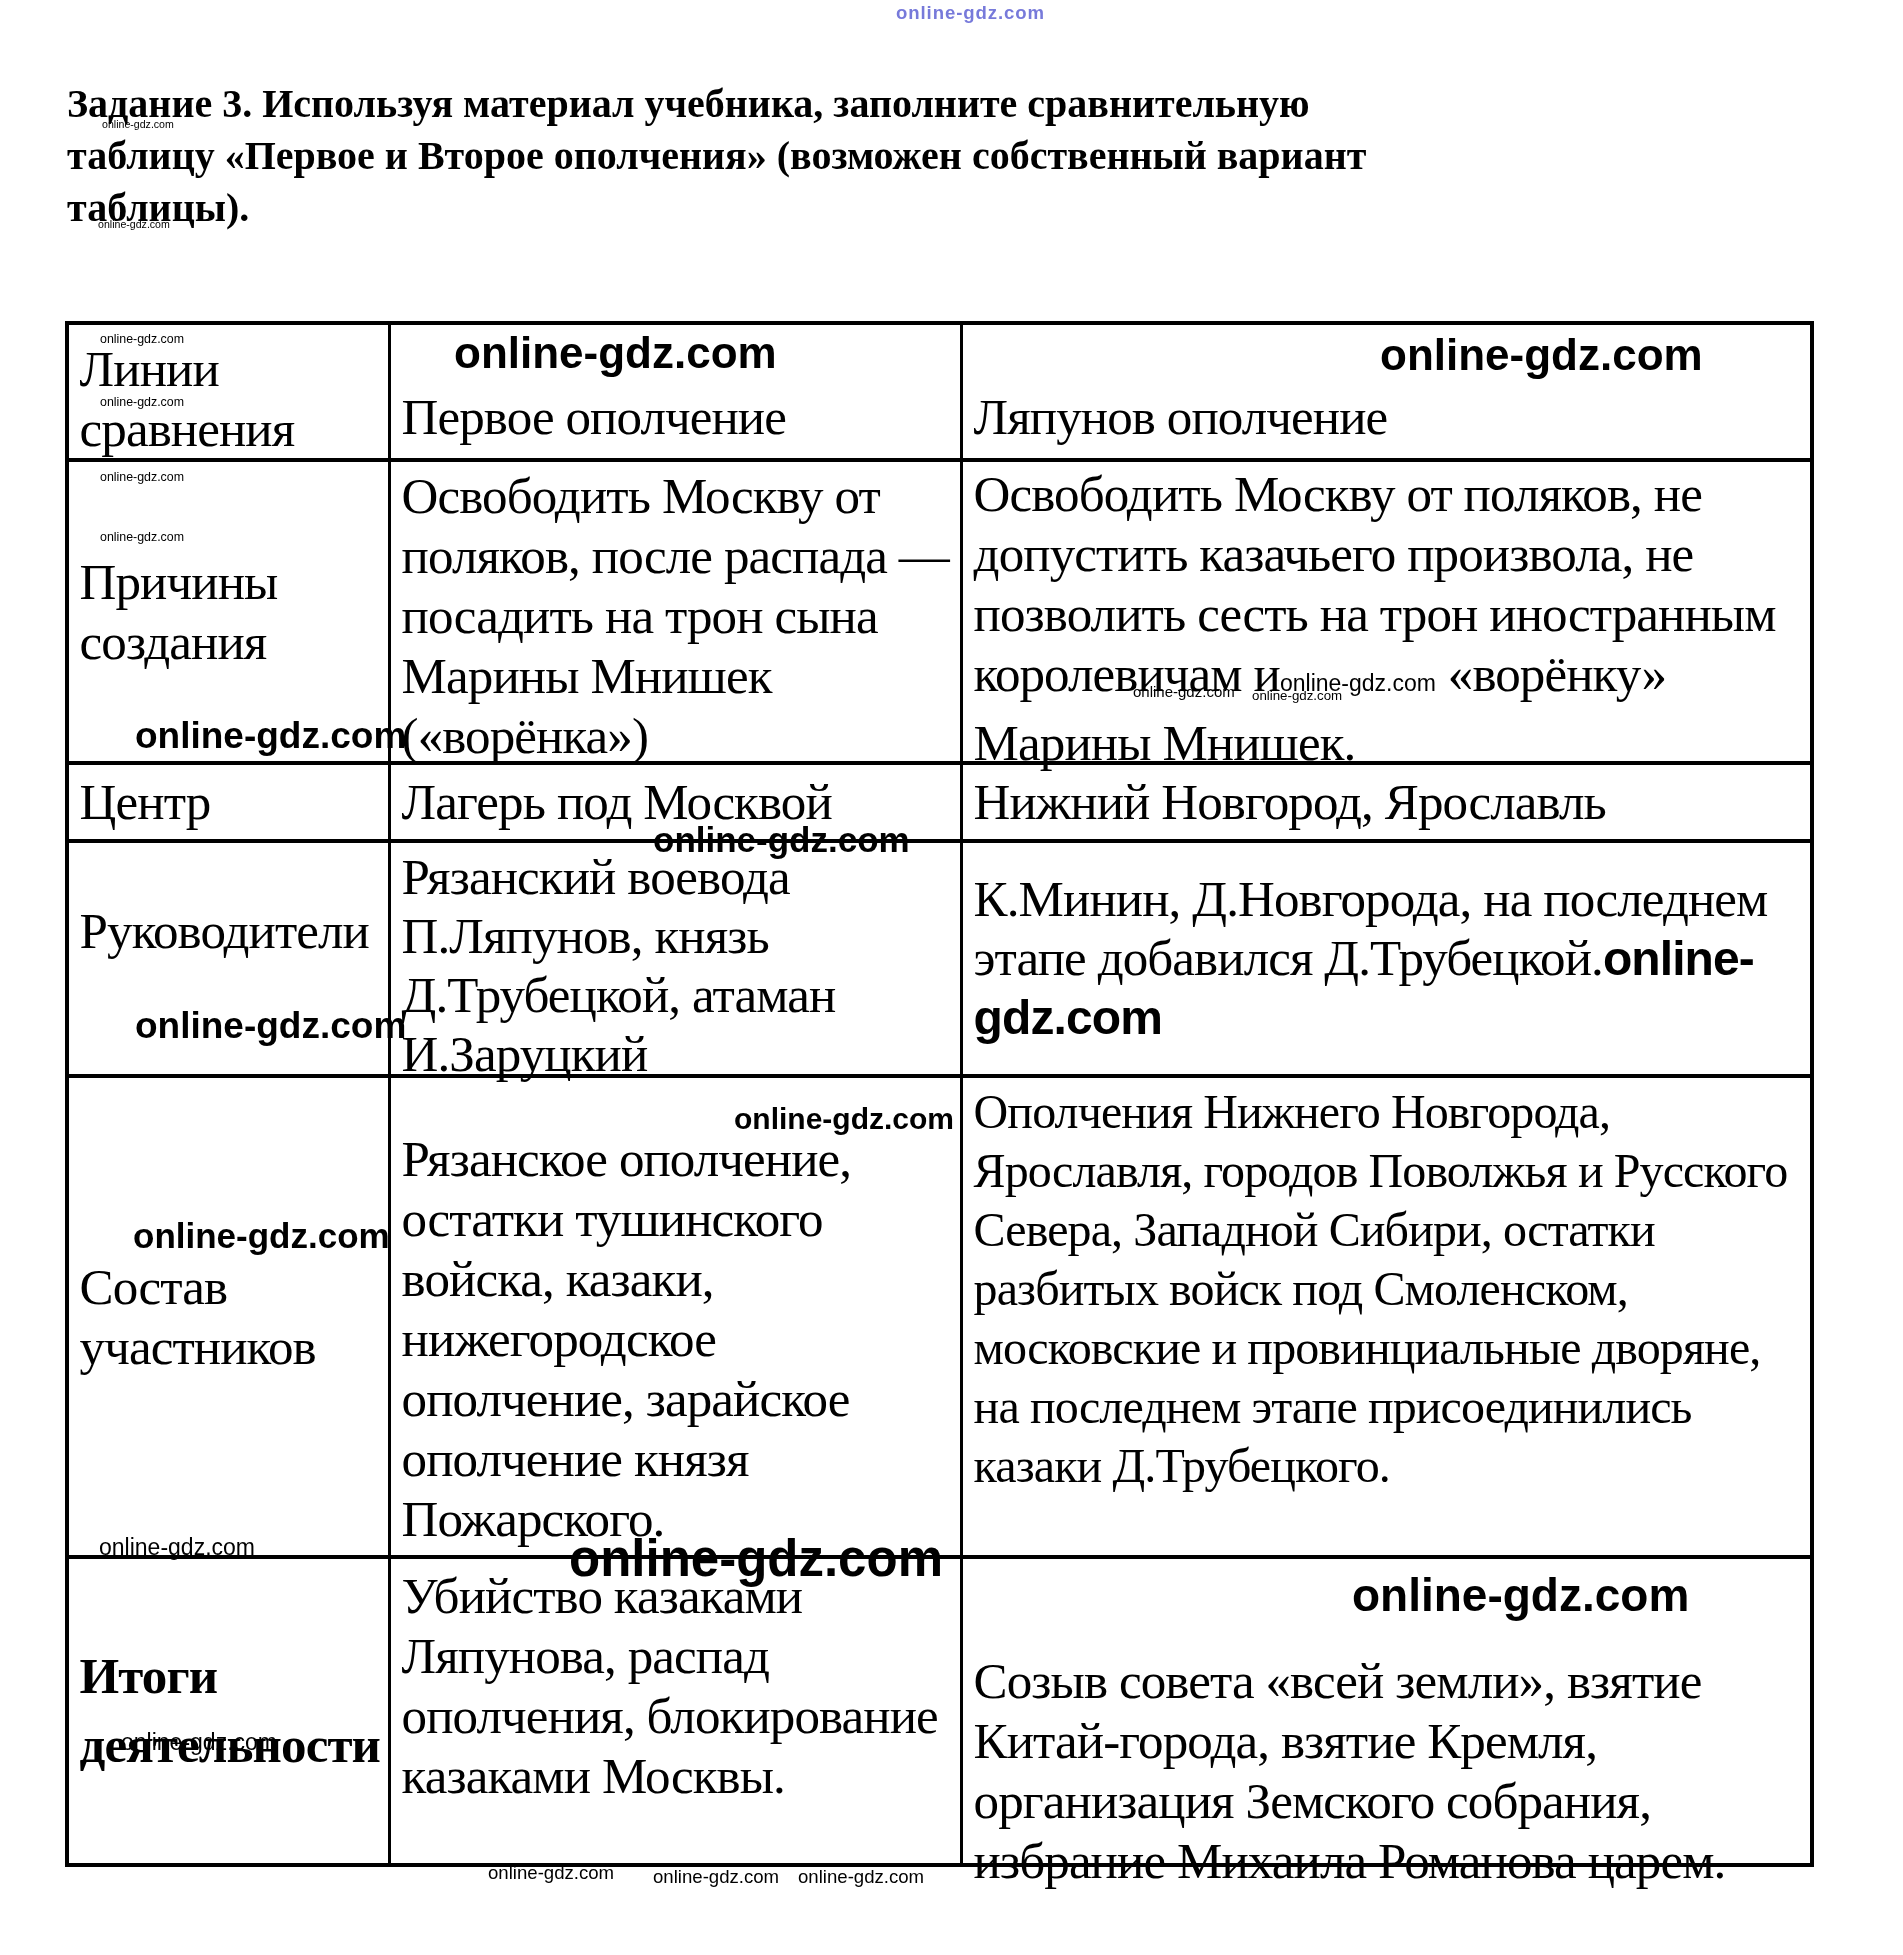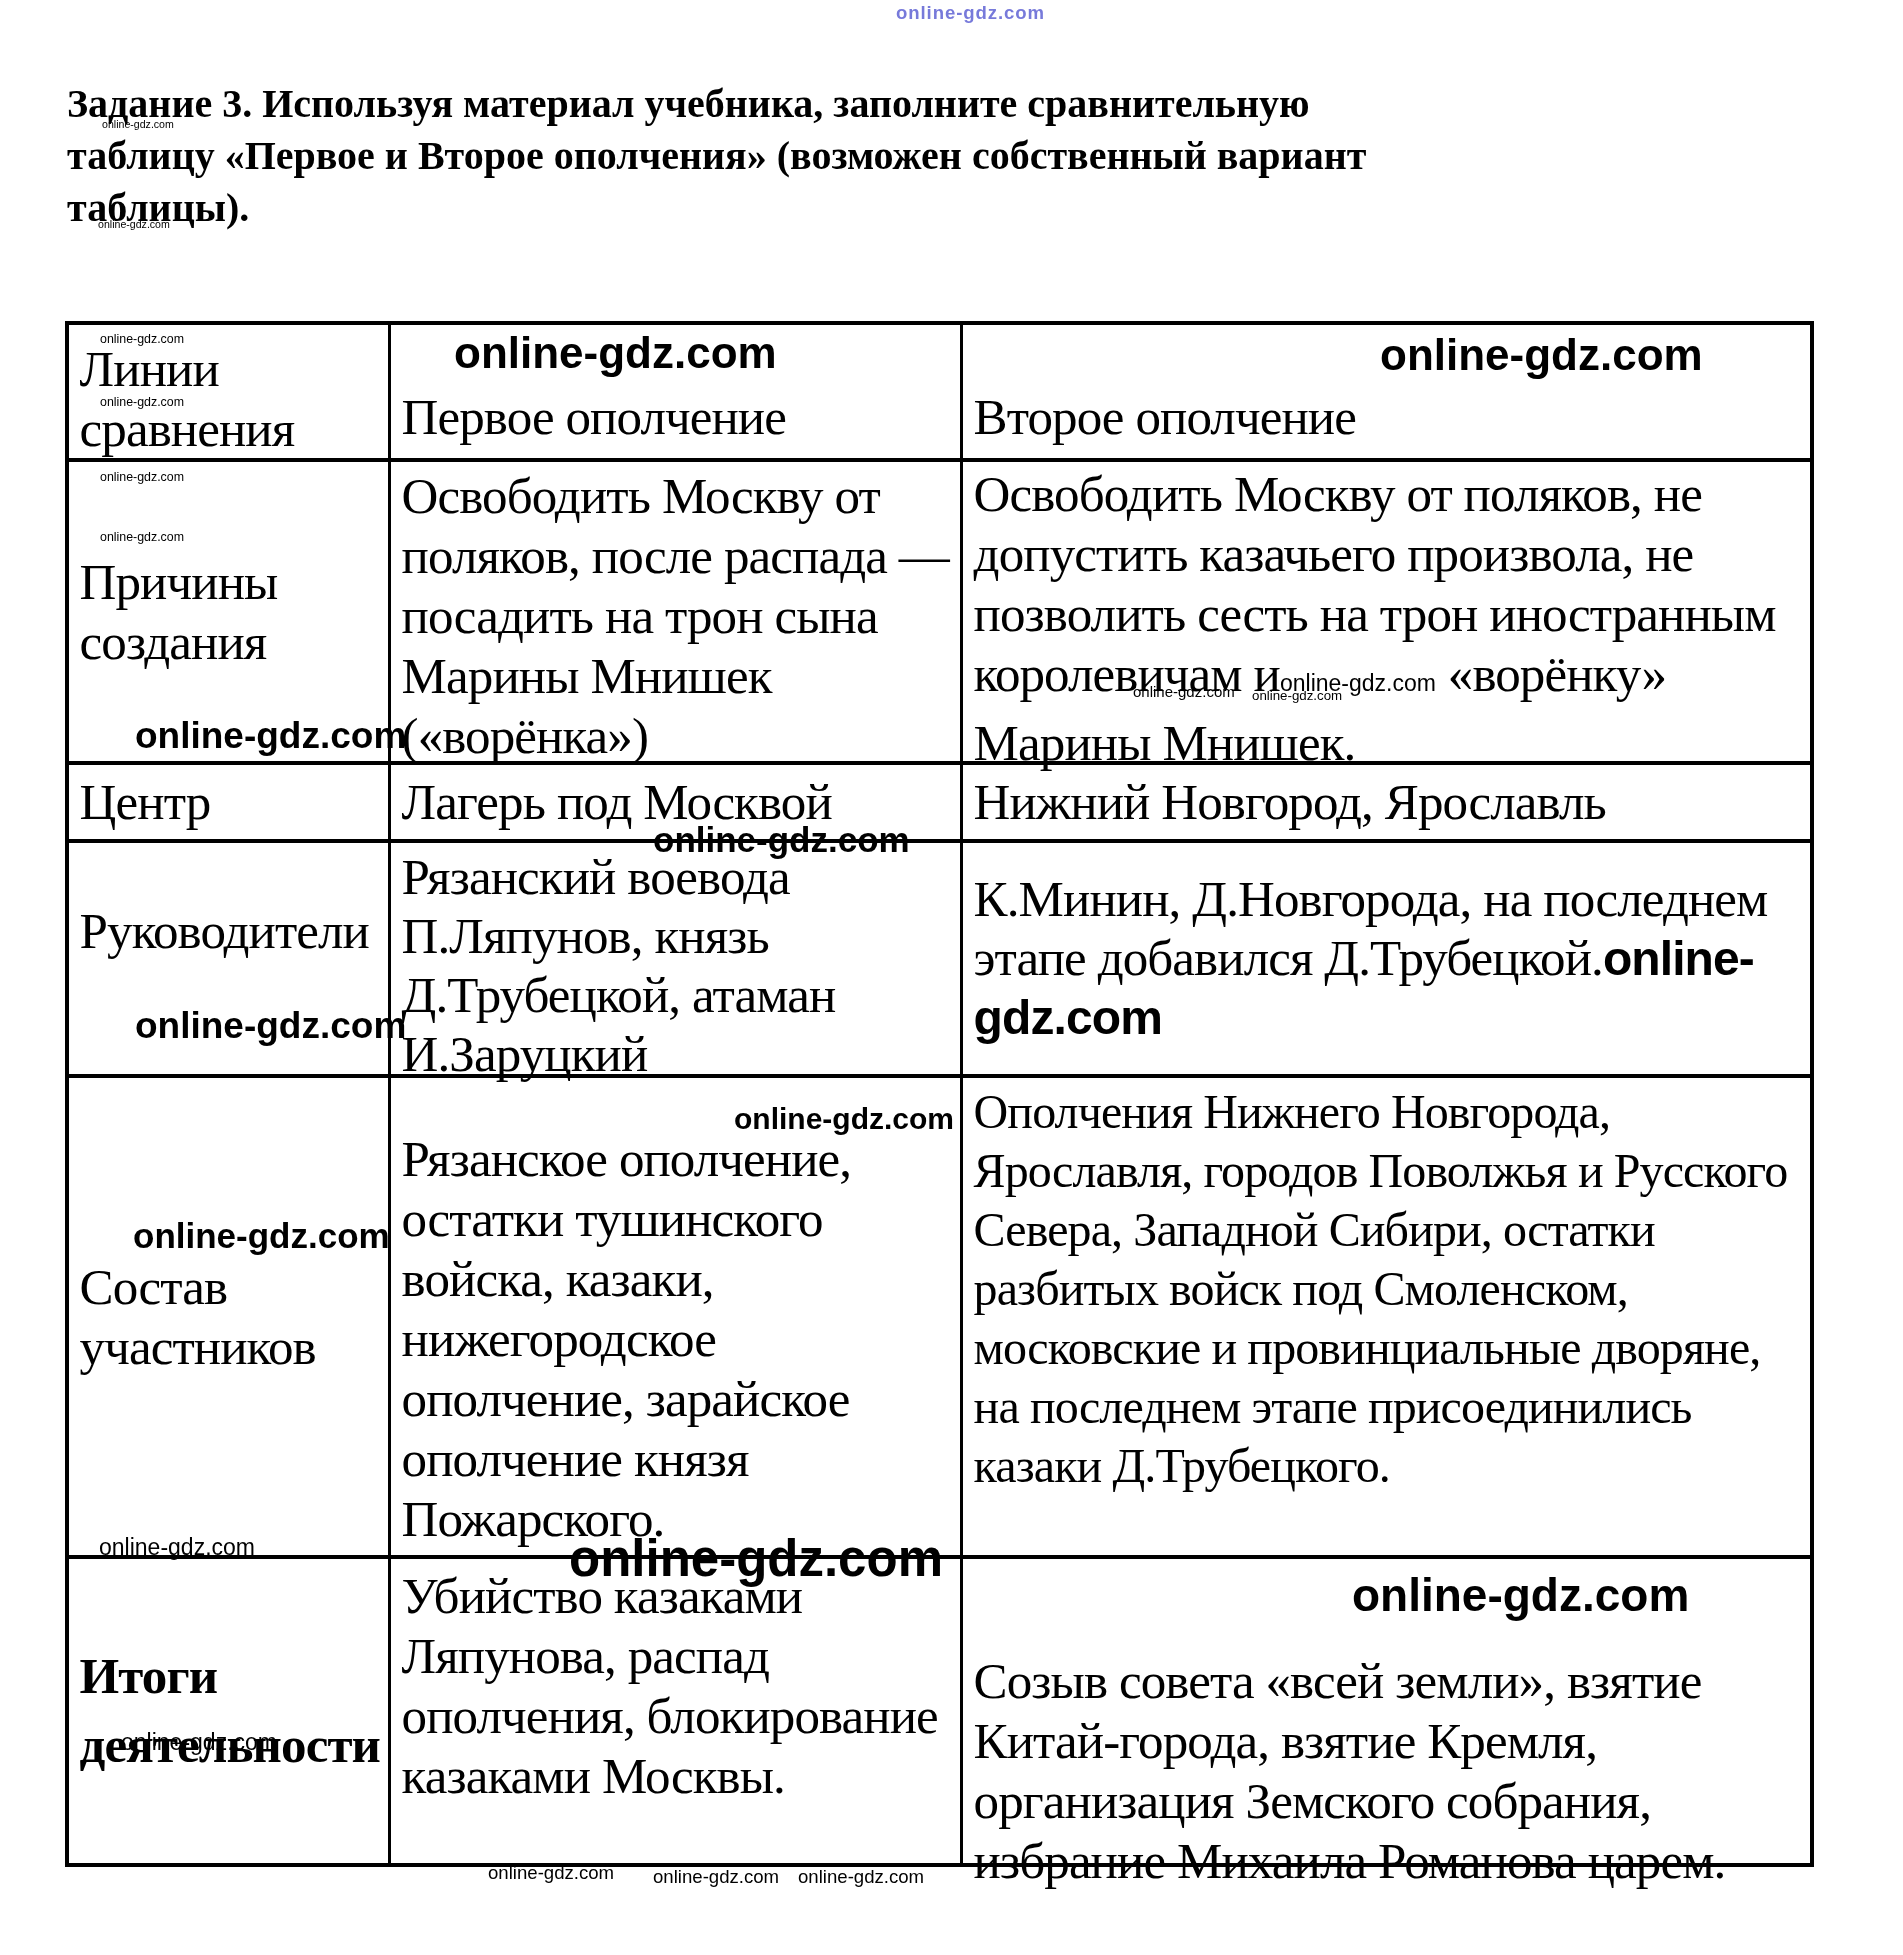--- a/index.html
+++ b/index.html
@@ -45,21 +45,21 @@
 
   <div class="tbl">
 
     <div class="cell al-t" style="padding-top:14px;">
       <div class="txt">Линии сравнения</div>
     </div>
     <div class="cell al-b" style="padding-bottom:10.6px;">
       <div class="txt">Первое ополчение</div>
     </div>
     <div class="cell al-b ce" style="padding-bottom:10.6px;">
-      <div class="txt">Второе ополчение</div>
+      <div class="txt">Ляпунов ополчение</div>
     </div>
 
     <div class="cell al-m">
       <div class="txt">Причины создания</div>
     </div>
     <div class="cell al-t" style="padding-top:3.5px;">
       <div class="txt">Освободить Москву от поляков, после распада — посадить на трон сына Марины Мнишек («ворёнка»)</div>
     </div>
     <div class="cell al-t ce" style="padding-top:2px;">
       <div class="txt"><span>Освободить Москву от поляков, не допустить казачьего произвола, не позволить сесть на трон иностранным королевичам и</span><span class="wmi">online-gdz.com</span> <span>«ворёнку» Марины Мнишек.</span></div>

